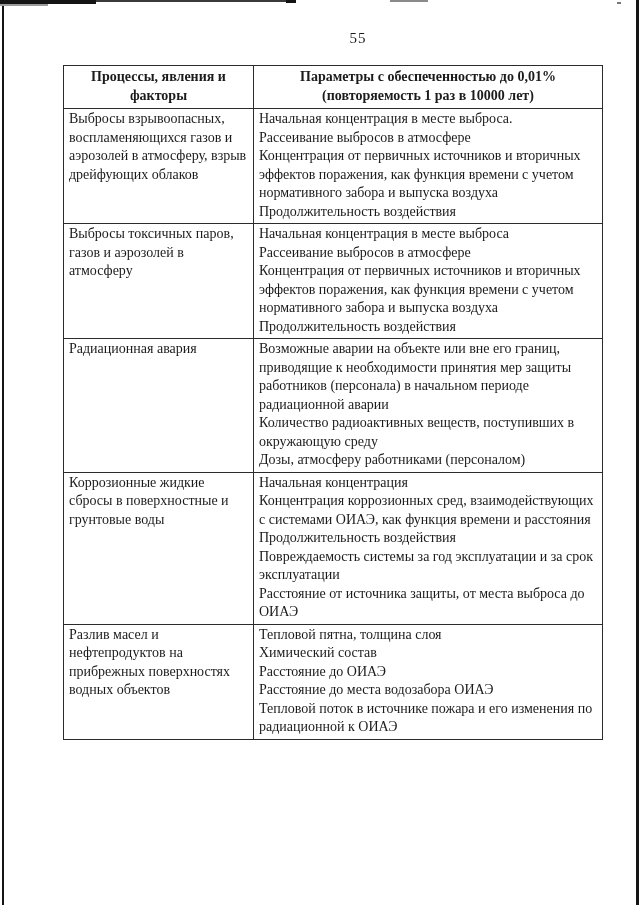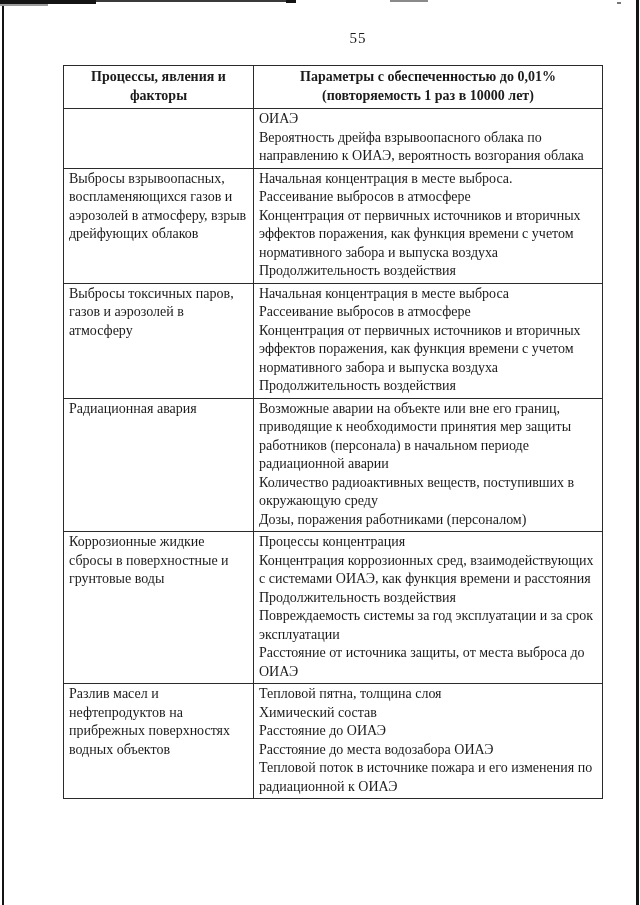--- a/index.html
+++ b/index.html
@@ -87,27 +87,20 @@
     <col class="c2">
   </colgroup>
   <thead>
     <tr>
       <th>Процессы, явления и факторы</th>
       <th>Параметры с обеспеченностью до 0,01% (повторяемость 1 раз в 10000 лет)</th>
     </tr>
   </thead>
   <tbody id="table-body">
       <tr>
-        <td></td>
-        <td>
-          <div class="param-item">ОИАЭ</div>
-          <div class="param-item">Вероятность дрейфа взрывоопасного облака по направлению к ОИАЭ, вероятность возгорания облака</div>
-        </td>
-      </tr>
-      <tr>
         <td>Выбросы взрывоопасных, воспламеняющихся газов и аэрозолей в атмосферу, взрыв дрейфующих облаков</td>
         <td>
           <div class="param-item">Начальная концентрация в месте выброса.</div>
           <div class="param-item">Рассеивание выбросов в атмосфере</div>
           <div class="param-item">Концентрация от первичных источников и вторичных эффектов поражения, как функция времени с учетом нормативного забора и выпуска воздуха</div>
           <div class="param-item">Продолжительность воздействия</div>
         </td>
       </tr>
       <tr>
         <td>Выбросы токсичных паров, газов и аэрозолей в атмосферу</td>
@@ -116,27 +109,27 @@
           <div class="param-item">Рассеивание выбросов в атмосфере</div>
           <div class="param-item">Концентрация от первичных источников и вторичных эффектов поражения, как функция времени с учетом нормативного забора и выпуска воздуха</div>
           <div class="param-item">Продолжительность воздействия</div>
         </td>
       </tr>
       <tr>
         <td>Радиационная авария</td>
         <td>
           <div class="param-item">Возможные аварии на объекте или вне его границ, приводящие к необходимости принятия мер защиты работников (персонала) в начальном периоде радиационной аварии</div>
           <div class="param-item">Количество радиоактивных веществ, поступивших в окружающую среду</div>
-          <div class="param-item">Дозы, поражения работниками (персоналом)</div>
+          <div class="param-item">Дозы, атмосферу работниками (персоналом)</div>
         </td>
       </tr>
       <tr>
         <td>Коррозионные жидкие сбросы в поверхностные и грунтовые воды</td>
         <td>
-          <div class="param-item">Процессы концентрация</div>
+          <div class="param-item">Начальная концентрация</div>
           <div class="param-item">Концентрация коррозионных сред, взаимодействующих с системами ОИАЭ, как функция времени и расстояния</div>
           <div class="param-item">Продолжительность воздействия</div>
           <div class="param-item">Повреждаемость системы за год эксплуатации и за срок эксплуатации</div>
           <div class="param-item">Расстояние от источника защиты, от места выброса до ОИАЭ</div>
         </td>
       </tr>
       <tr>
         <td>Разлив масел и нефтепродуктов на прибрежных поверхностях водных объектов</td>
         <td>
           <div class="param-item">Тепловой пятна, толщина слоя</div>

